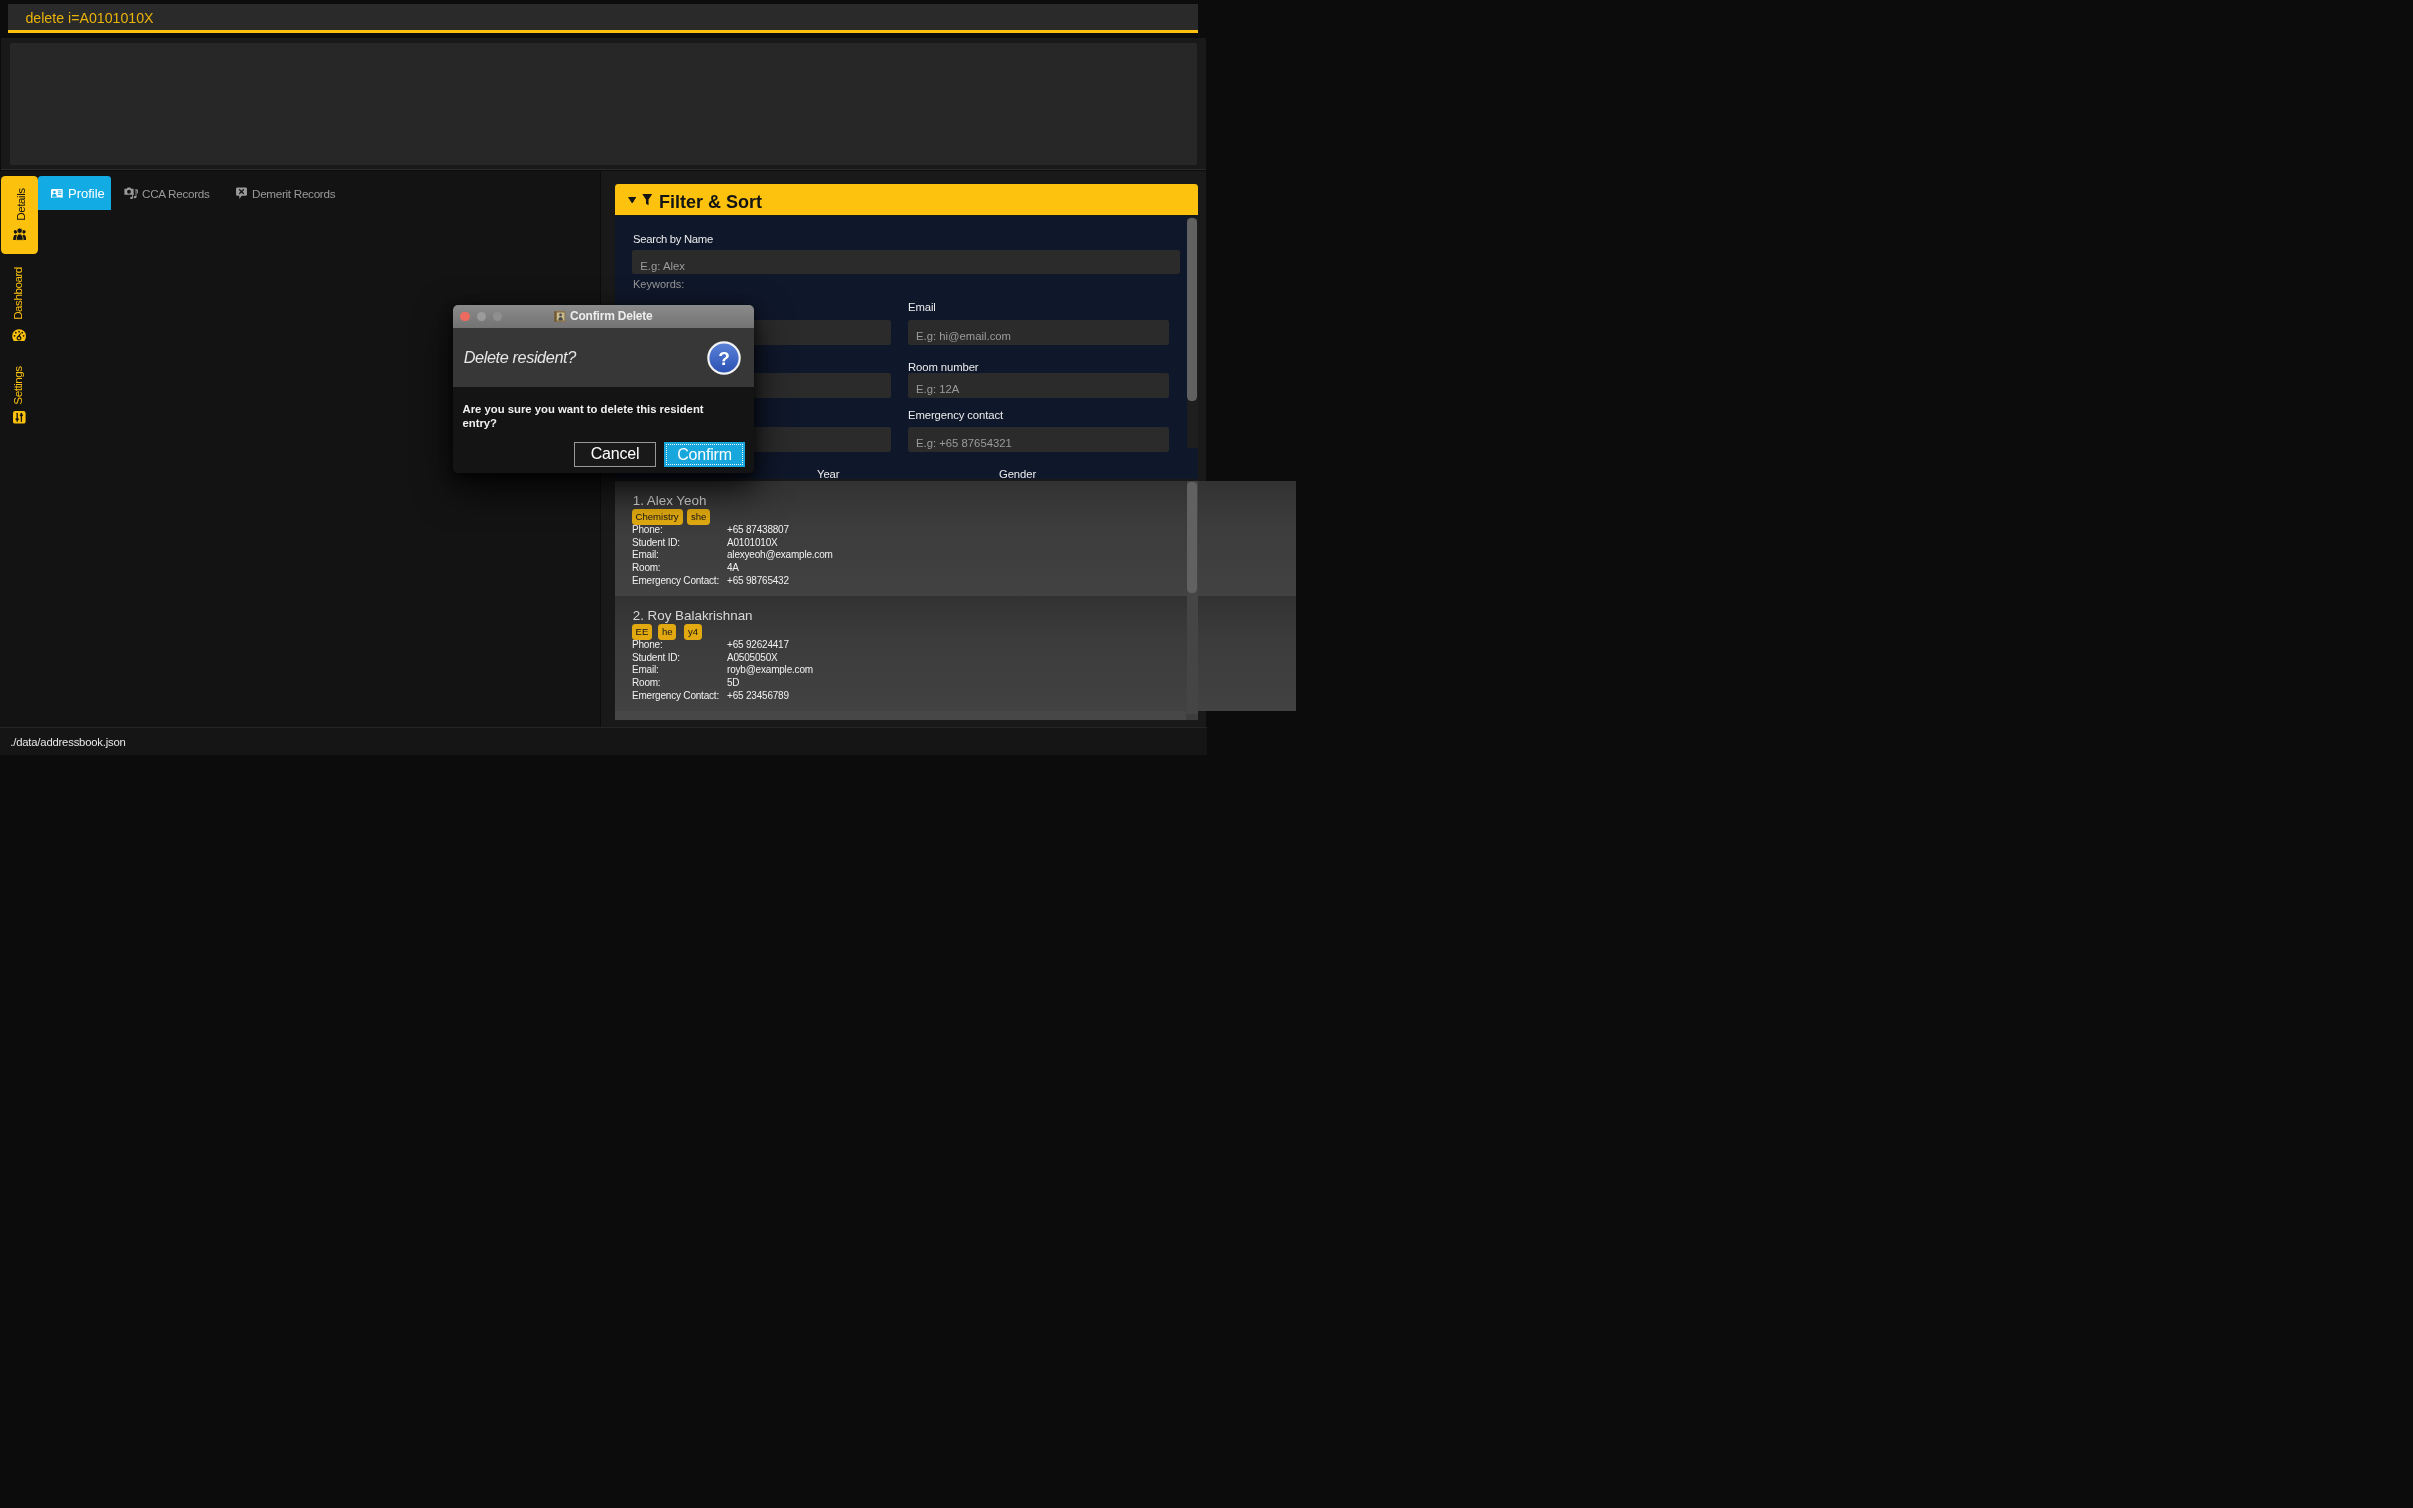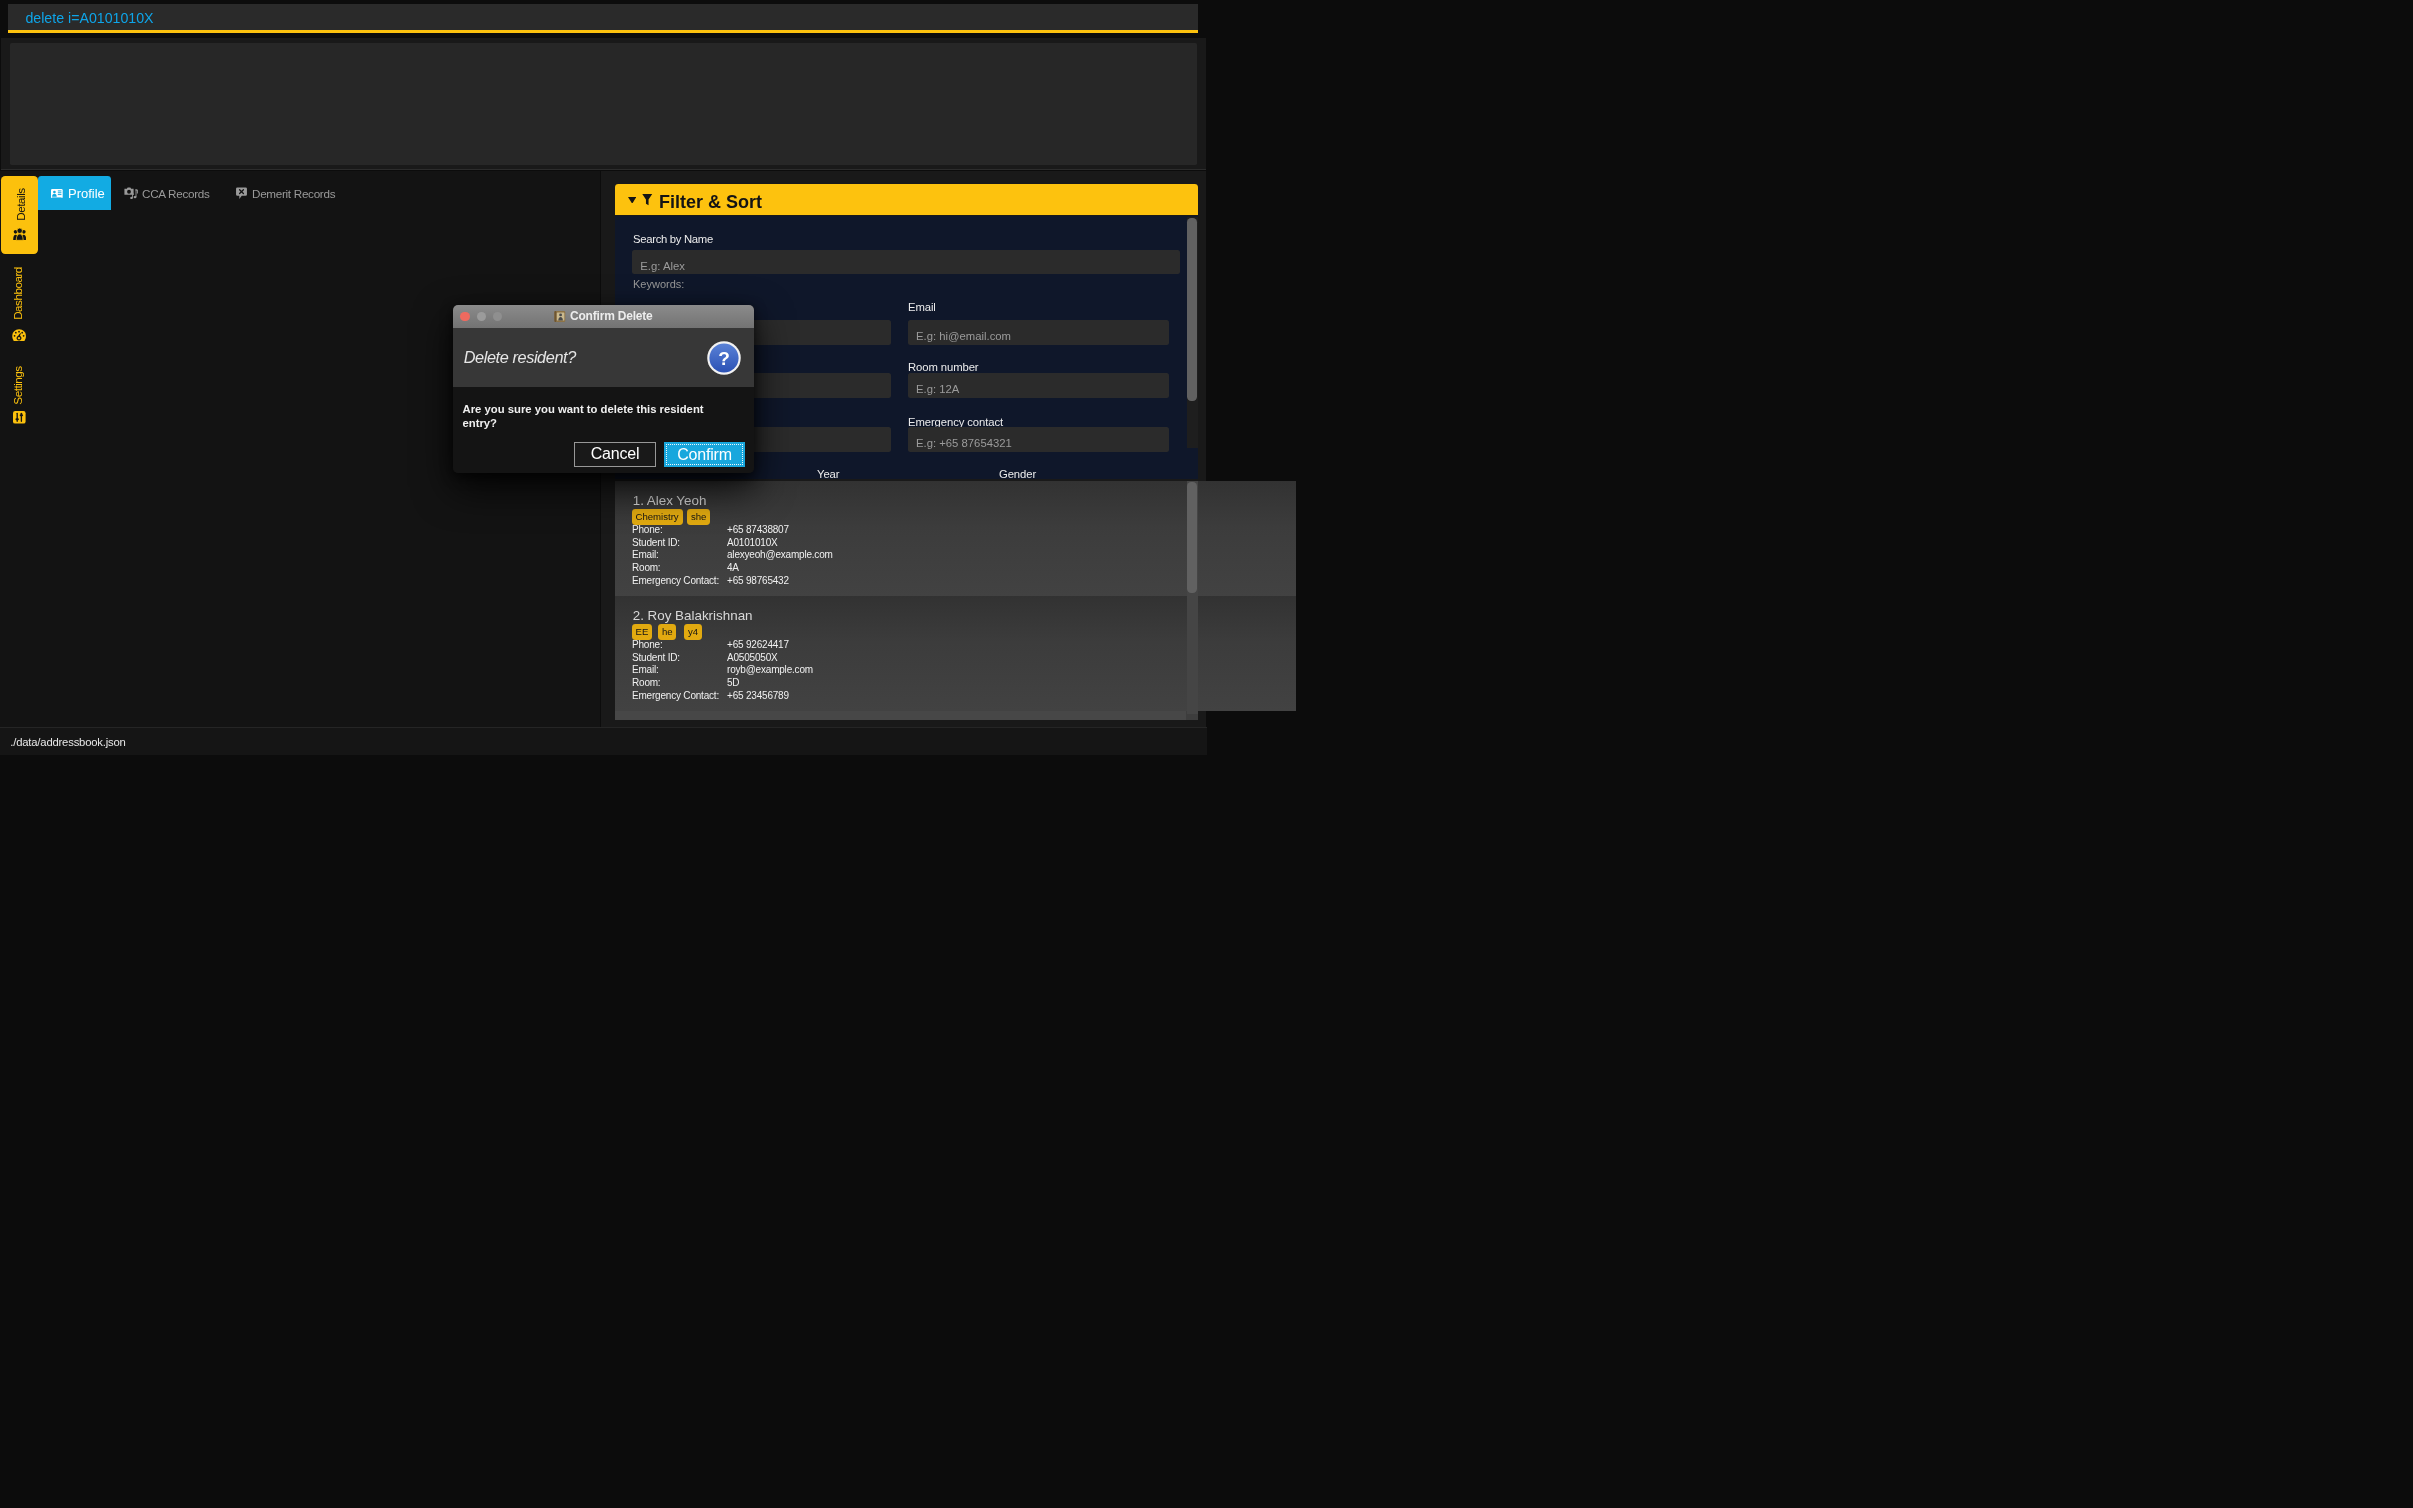--- a/index.html
+++ b/index.html
@@ -3,21 +3,21 @@
 <meta charset="utf-8">
 <style>
   * { margin:0; padding:0; box-sizing:border-box; }
   html,body { width:1207px; height:754px; background:#0c0c0c; overflow:hidden;
     font-family:"Liberation Sans", sans-serif; }
   .abs { position:absolute; }
 
   
   #cmd { left:8.4px; top:4.2px; width:1190px; height:29px; background:#2a2a2a;
          border-bottom:3.4px solid #fdc20e; }
-  #cmd span { position:absolute; left:17px; top:0; line-height:28px; font-size:14.2px; color:#0ea5e9; }
+  #cmd span { position:absolute; left:17px; top:0; line-height:28px; font-size:14.2px; color:#eab308; }
 
   
   #resultwrap { left:0.8px; top:38px; width:1205px; height:132px; background:#191919;
                 border-bottom:0.8px solid #2c2c2c; }
   #resultbox  { position:absolute; left:9.2px; top:5.4px; width:1187px; height:122px;
                 background:#272727; border-radius:1.7px; }
 
   #leftpane { left:0; top:171px; width:600px; height:556px; background:#131313; }
 
   
@@ -179,21 +179,21 @@
   <div class="finput" style="left:17.3px; top:211px; width:259px; height:25px;"></div>
 
   <div class="flabel" style="left:293px; top:85px;">Email</div>
   <div class="finput" style="left:293px; top:104px; width:261px; height:25px;">
       <span style="line-height:25px;">E.g: hi@email.com</span>
     </div>
   <div class="flabel" style="left:293px; top:145px;">Room number</div>
   <div class="finput" style="left:293px; top:157px; width:261px; height:25px;">
       <span style="line-height:25px;">E.g: 12A</span>
     </div>
-  <div class="flabel" style="left:293px; top:200px;">Emergency contact</div>
+  <div class="flabel" style="left:293px; top:193px;">Emergency contact</div>
   <div class="finput" style="left:293px; top:211px; width:261px; height:25px;">
       <span style="line-height:25px;">E.g: +65 87654321</span>
     </div>
 
   <div class="flabel" style="left:202px; top:252px;">Year</div>
   <div class="flabel" style="left:384px; top:252px;">Gender</div>
 </div>
 <div class="abs" style="left:1187px; top:217px; width:10.5px; height:231px; background:#1e1e1e;"></div>
 <div class="sb" style="left:1187px; top:218px; height:183px;"></div>
 

